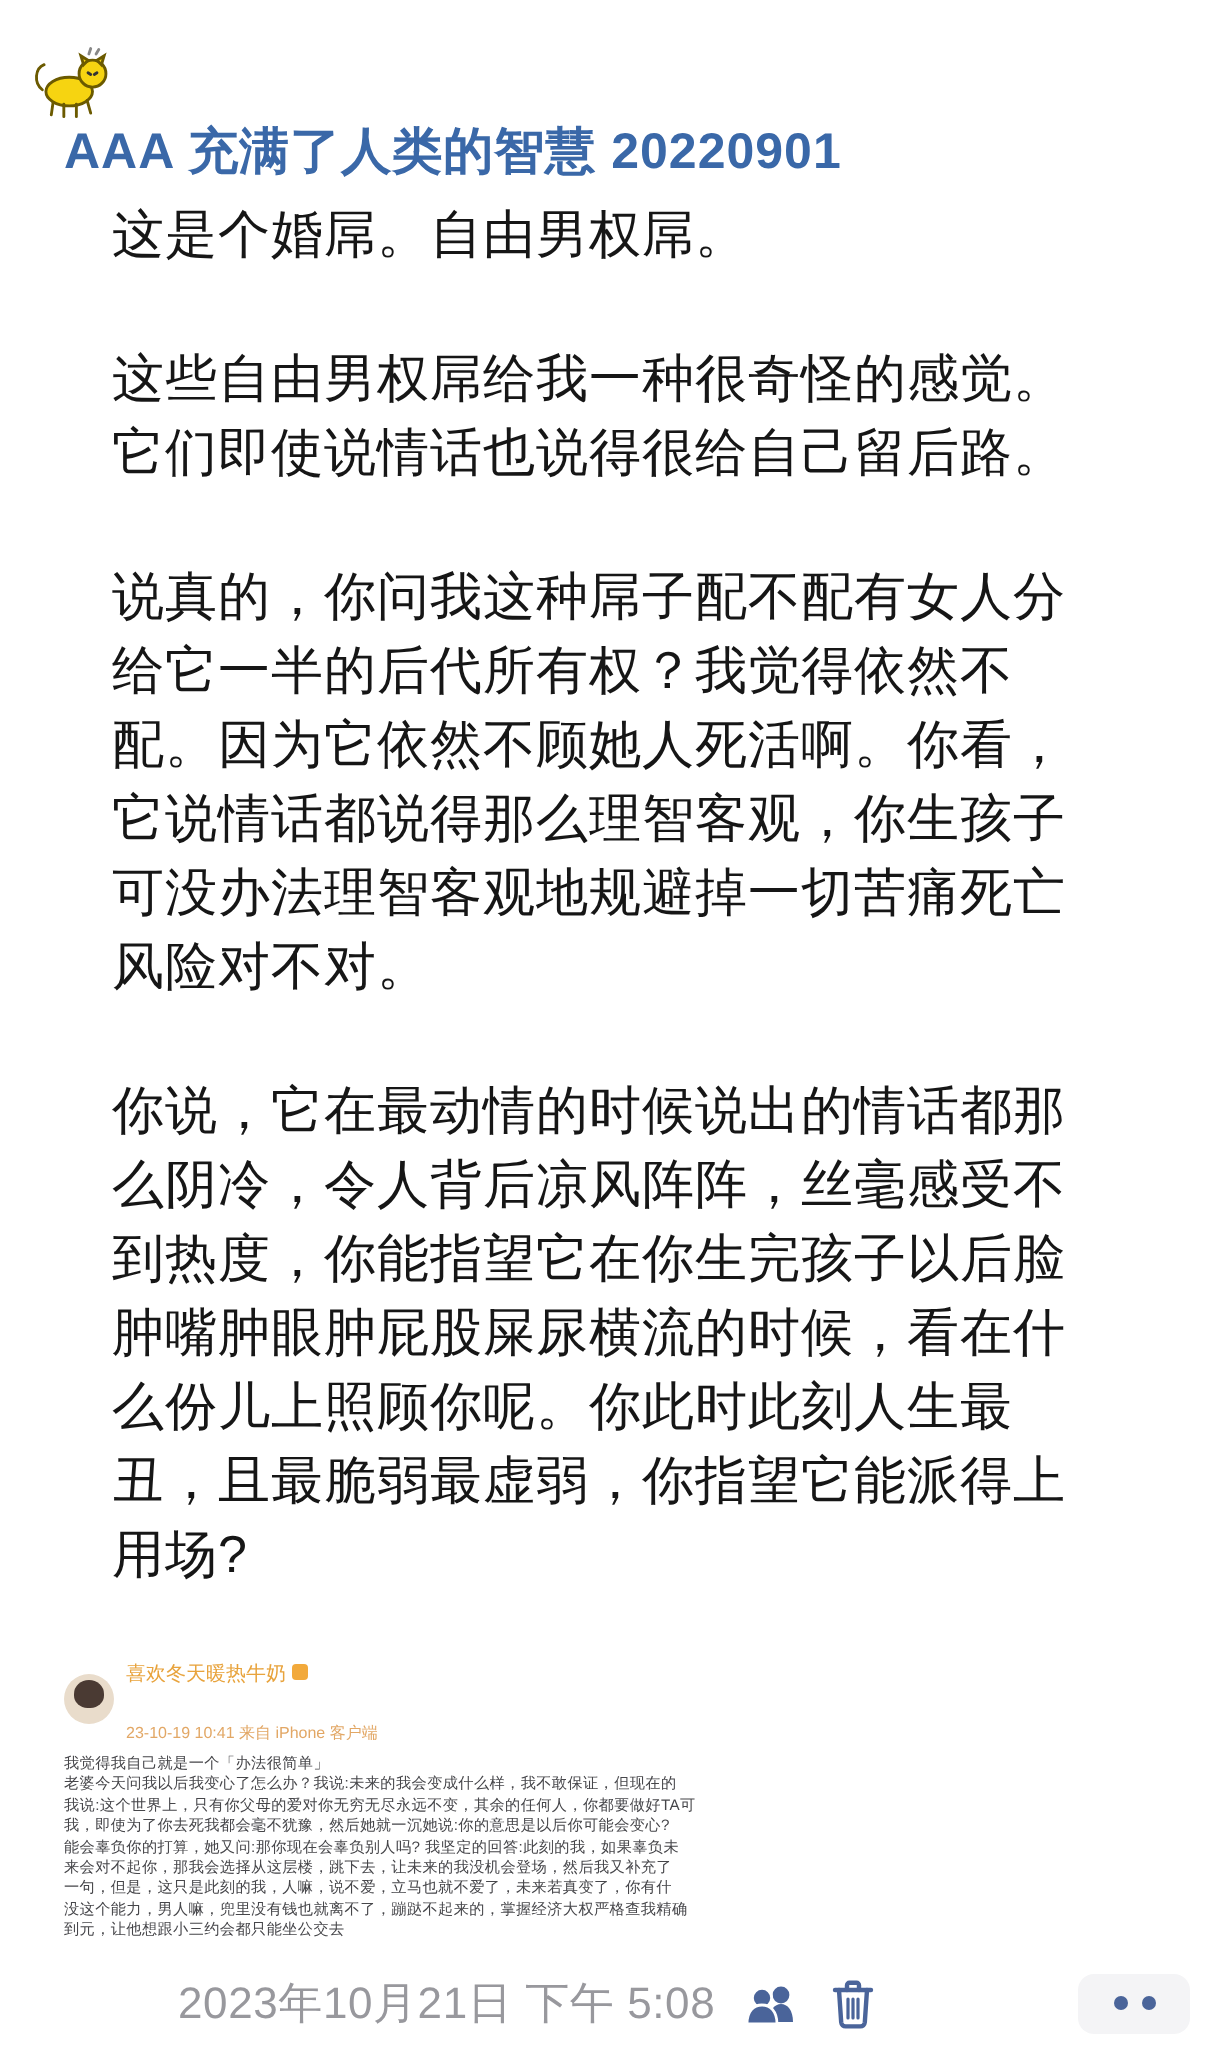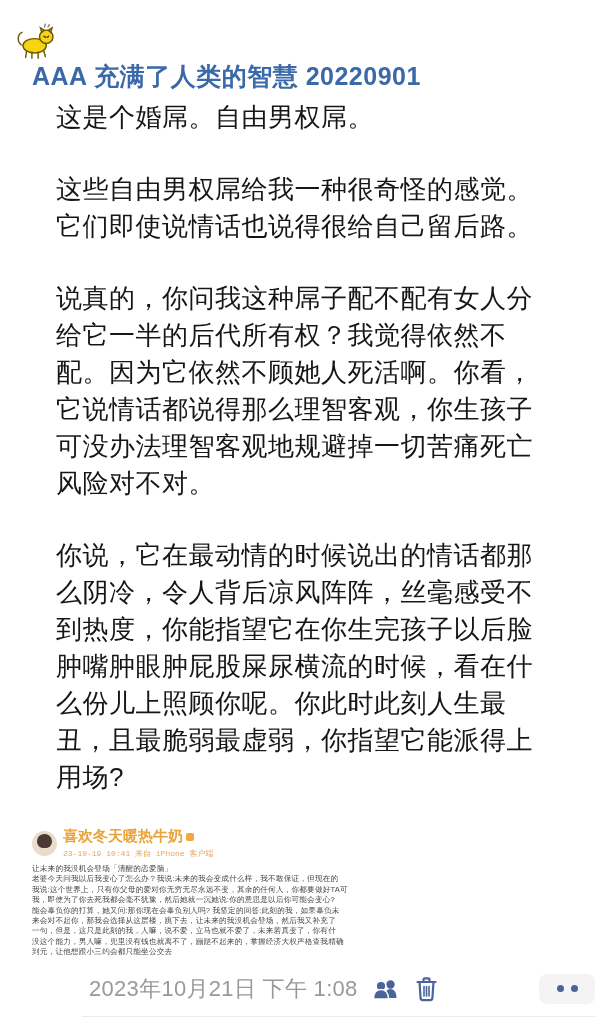--- a/index.html
+++ b/index.html
@@ -14,23 +14,23 @@
   .para { font-size:26px; line-height:37px; color:#161616; letter-spacing:.5px; margin-bottom:35px;margin-left:24px; }
   .para:first-of-type { margin-bottom:35px; }
 
   
   .embed { width:345px; margin-top:-4px; cursor:pointer; filter:blur(0.35px); }
   .embed-head { display:flex; align-items:center; }
   .embed-avatar { width:25px; height:25px; border-radius:50%; background:#e9dccb; position:relative; overflow:hidden; flex:0 0 auto; }
   .embed-avatar::after { content:""; position:absolute; left:5px; top:3px; width:15px; height:14px;
                          border-radius:50% 50% 45% 45%; background:#4a3a33; }
   .embed-headtxt { margin-left:6px; }
-  .embed-name { font-size:15px; font-weight:bold; color:#e8a33c; display:inline-block; }
+  .embed-name { font-size:10px; font-weight:normal; color:#e8a33c; display:inline-block; }
   .vip { display:inline-block; width:8px; height:8px; border-radius:2px; background:#f2a93b; margin-left:3px; vertical-align:middle; }
-  .embed-meta { font-size:8px; color:#e2a765; margin-top:2px;font-family:Liberation Mono, monospace; }
+  .embed-meta { font-size:8px; color:#e2a765; margin-top:16px; }
   .embed-body { margin-top:5px; font-size:7.6px; line-height:10.4px; color:#46464a; letter-spacing:.2px; }
   .embed-body div { white-space:nowrap; overflow:hidden; }
 
   
   .meta-row { display:flex; align-items:center; margin-top:16px; margin-left:75px; padding-right:0; }
   .timestamp { color:#98989d; font-size:22px; letter-spacing:.3px; }
   .meta-icons { display:flex; align-items:center; gap:16px; margin-left:14px; }
   .icon-btn { border:none; background:transparent; padding:0; cursor:pointer; line-height:0; }
   .more-btn { margin-left:auto; width:56px; height:30px; border-radius:8px; background:#f4f4f6;
               border:none; display:flex; align-items:center; justify-content:center; gap:7px; cursor:pointer; }
@@ -82,36 +82,36 @@
 
       <div class="embed">
         <div class="embed-head">
           <div class="embed-avatar"></div>
           <div class="embed-headtxt">
             <span class="embed-name">喜欢冬天暖热牛奶</span><span class="vip"></span>
             <div class="embed-meta">23-10-19 10:41 来自 iPhone 客户端</div>
           </div>
         </div>
         <div class="embed-body">
-          <div>让未来的我没机会登场「清醒的恋爱脑」</div>
+          <div>我觉得我自己就是一个「办法很简单」</div>
           <div>老婆今天问我以后我变心了怎么办？我说:未来的我会变成什么样，我不敢保证，但现在的</div>
           <div>我说:这个世界上，只有你父母的爱对你无穷无尽永远不变，其余的任何人，你都要做好TA可</div>
           <div>我，即使为了你去死我都会毫不犹豫，然后她就一沉她说:你的意思是以后你可能会变心?</div>
           <div>能会辜负你的打算，她又问:那你现在会辜负别人吗? 我坚定的回答:此刻的我，如果辜负未</div>
           <div>来会对不起你，那我会选择从这层楼，跳下去，让未来的我没机会登场，然后我又补充了</div>
           <div>一句，但是，这只是此刻的我，人嘛，说不爱，立马也就不爱了，未来若真变了，你有什</div>
           <div>没这个能力，男人嘛，兜里没有钱也就离不了，蹦跶不起来的，掌握经济大权严格查我精确</div>
           <div>到元，让他想跟小三约会都只能坐公交去</div>
         </div>
       </div>
     </div>
   </div>
 
   <div class="meta-row">
-    <span class="timestamp">2023年10月21日 下午 1:08</span>
+    <span class="timestamp">2023年10月21日 下午 5:08</span>
     <span class="meta-icons">
       <button class="icon-btn">
         <svg width="27" height="24" viewBox="0 0 27 24" fill="#4a649a">
           <circle cx="18.5" cy="7.5" r="4.2"></circle>
           <path d="M12.5 21 c0-6 2.8-9 6-9 s6 3 6 9 z"></path>
           <circle cx="9" cy="9" r="4.8" stroke="#fff" stroke-width="1.4"></circle>
           <path d="M1.5 22 c0-6.5 3.4-9.5 7.5-9.5 s7.5 3 7.5 9.5 z" stroke="#fff" stroke-width="1.4"></path>
         </svg>
       </button>
       <button class="icon-btn">

